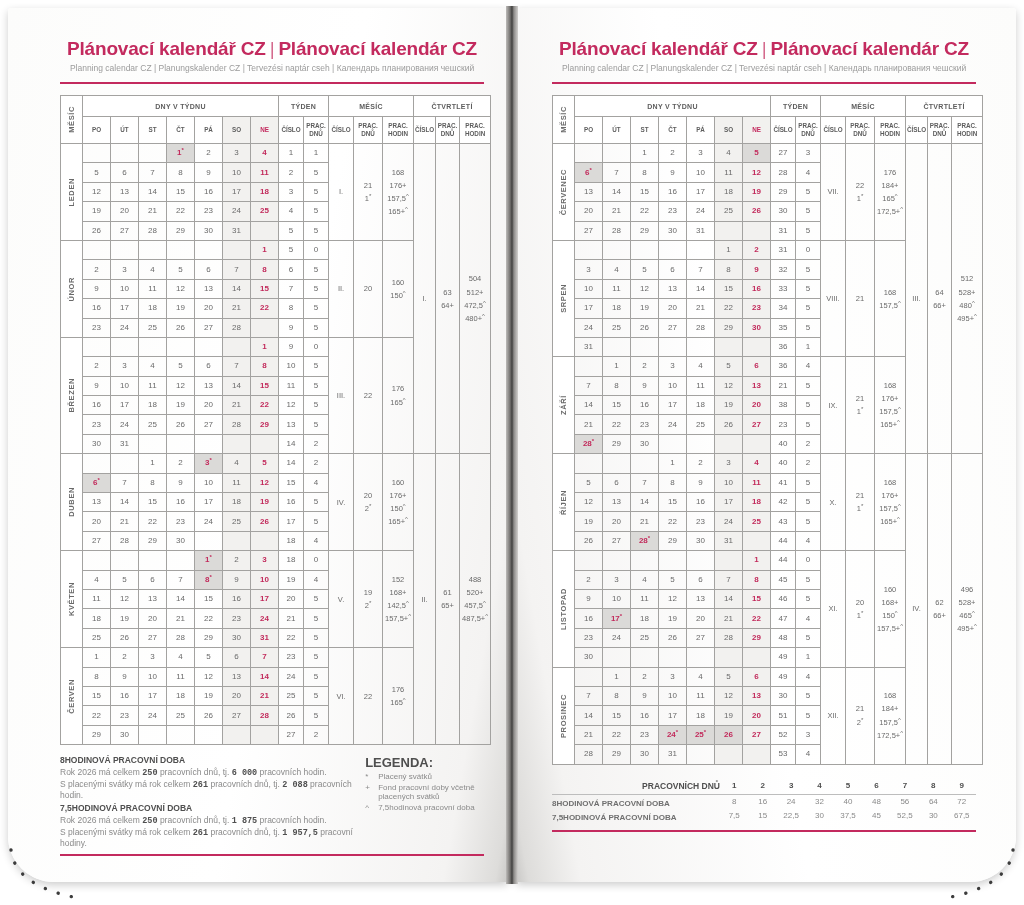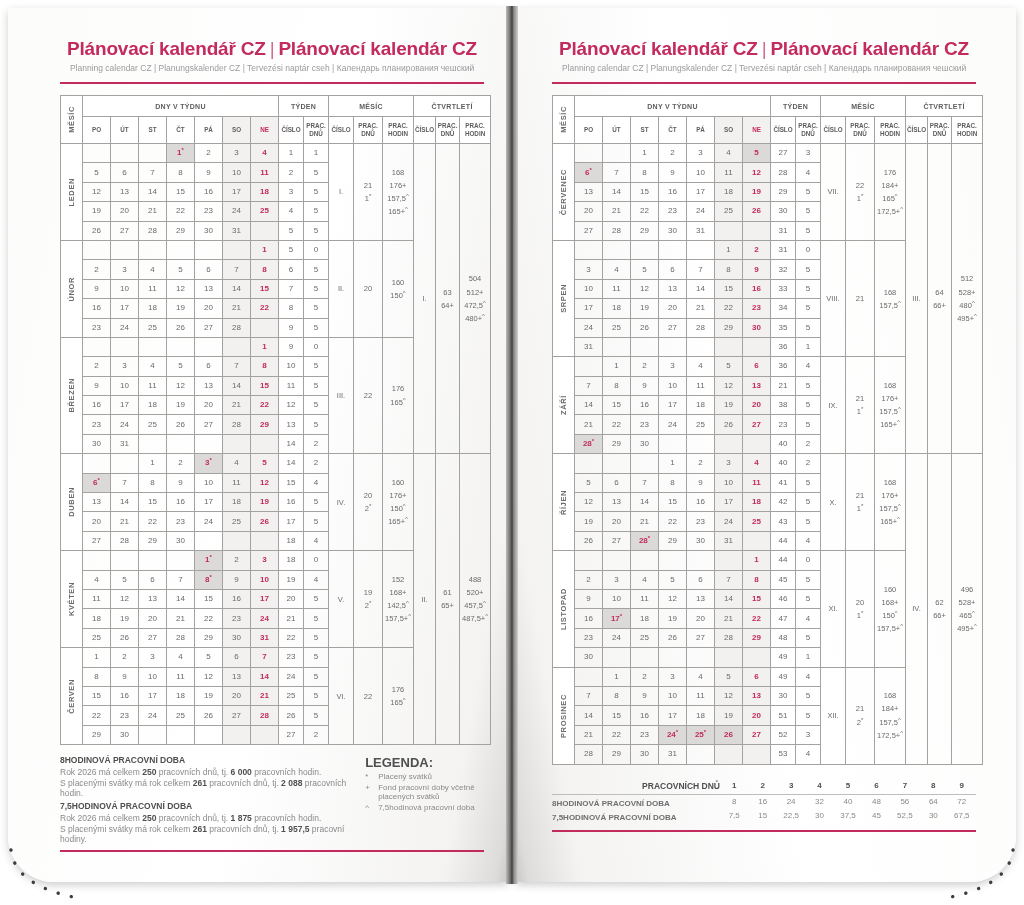--- a/index.html
+++ b/index.html
@@ -39,21 +39,21 @@
   .vert{writing-mode:vertical-rl;transform:rotate(180deg);margin:0 auto;
     font-size:7.5px;font-weight:bold;color:#6a6a6a;letter-spacing:.6px;}
   .cal td.wk{color:#6a6a6a;}
   .cal td.stat{font-size:7.5px;line-height:1.75;color:#6a6a6a;}
   .cal sup{font-size:6px;line-height:0;vertical-align:3px;}
 
   .lfooter{display:flex;margin-top:7px;}
   .lfooter .blk{width:300px;}
   .lfooter .sec-title{font-size:8.5px;font-weight:bold;color:#4f4f4f;margin-top:3px;}
   .lfooter .line{font-size:8.5px;color:#8a8a8a;margin-top:1.5px;}
-  .lfooter .line b{color:#4f4f4f;}
+  .lfooter .line b{color:#4f4f4f;font-family:Liberation Mono, monospace;}
   .legend{margin-left:8px;width:120px;}
   .legend .sec-title{font-size:13px;font-weight:bold;color:#4f4f4f;margin-top:3px;}
   .legend .item{display:flex;font-size:8px;color:#8a8a8a;margin-top:2px;}
   .legend .sym{width:13px;flex:none;}
 
   .rfooter{margin-top:13px;font-size:8px;}
   .rfooter .grid{display:grid;grid-template-columns:168px repeat(9,1fr);align-items:center;}
   .rfooter .hdr{font-weight:bold;color:#4f4f4f;font-size:8.5px;padding:3px 0;text-align:right;}
   .rfooter .hnum{font-weight:bold;color:#4f4f4f;text-align:center;}
   .rfooter .rowline{grid-column:1 / -1;height:1px;background:#bdbdbd;}

